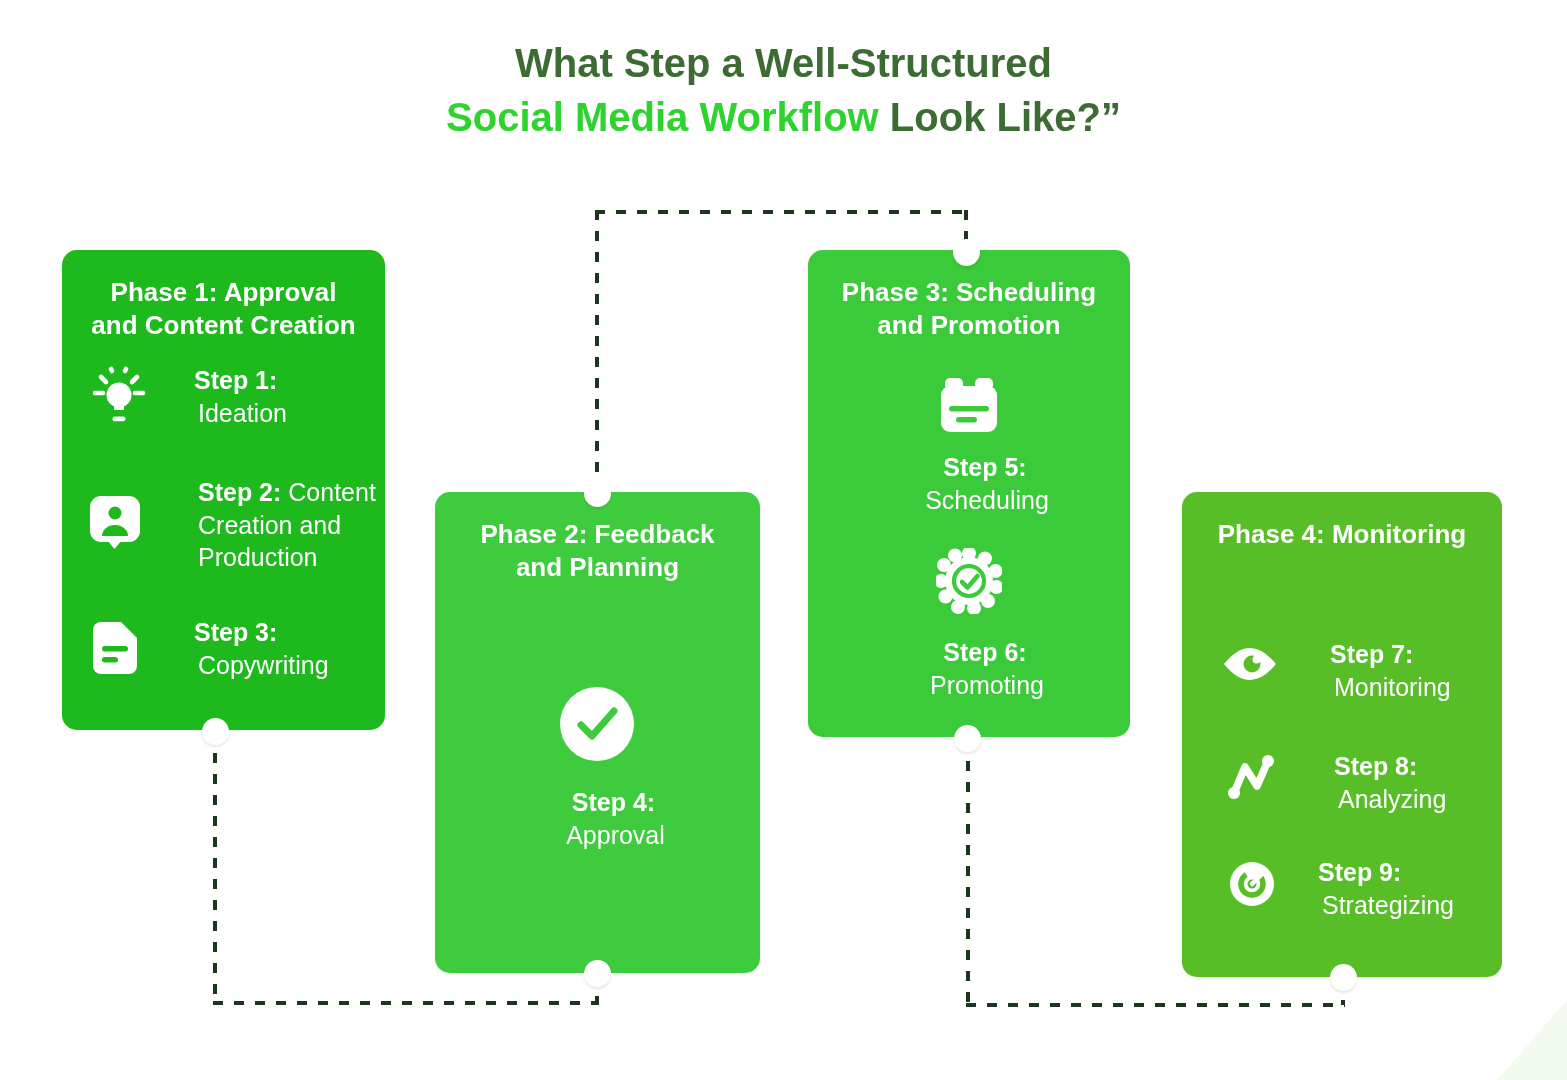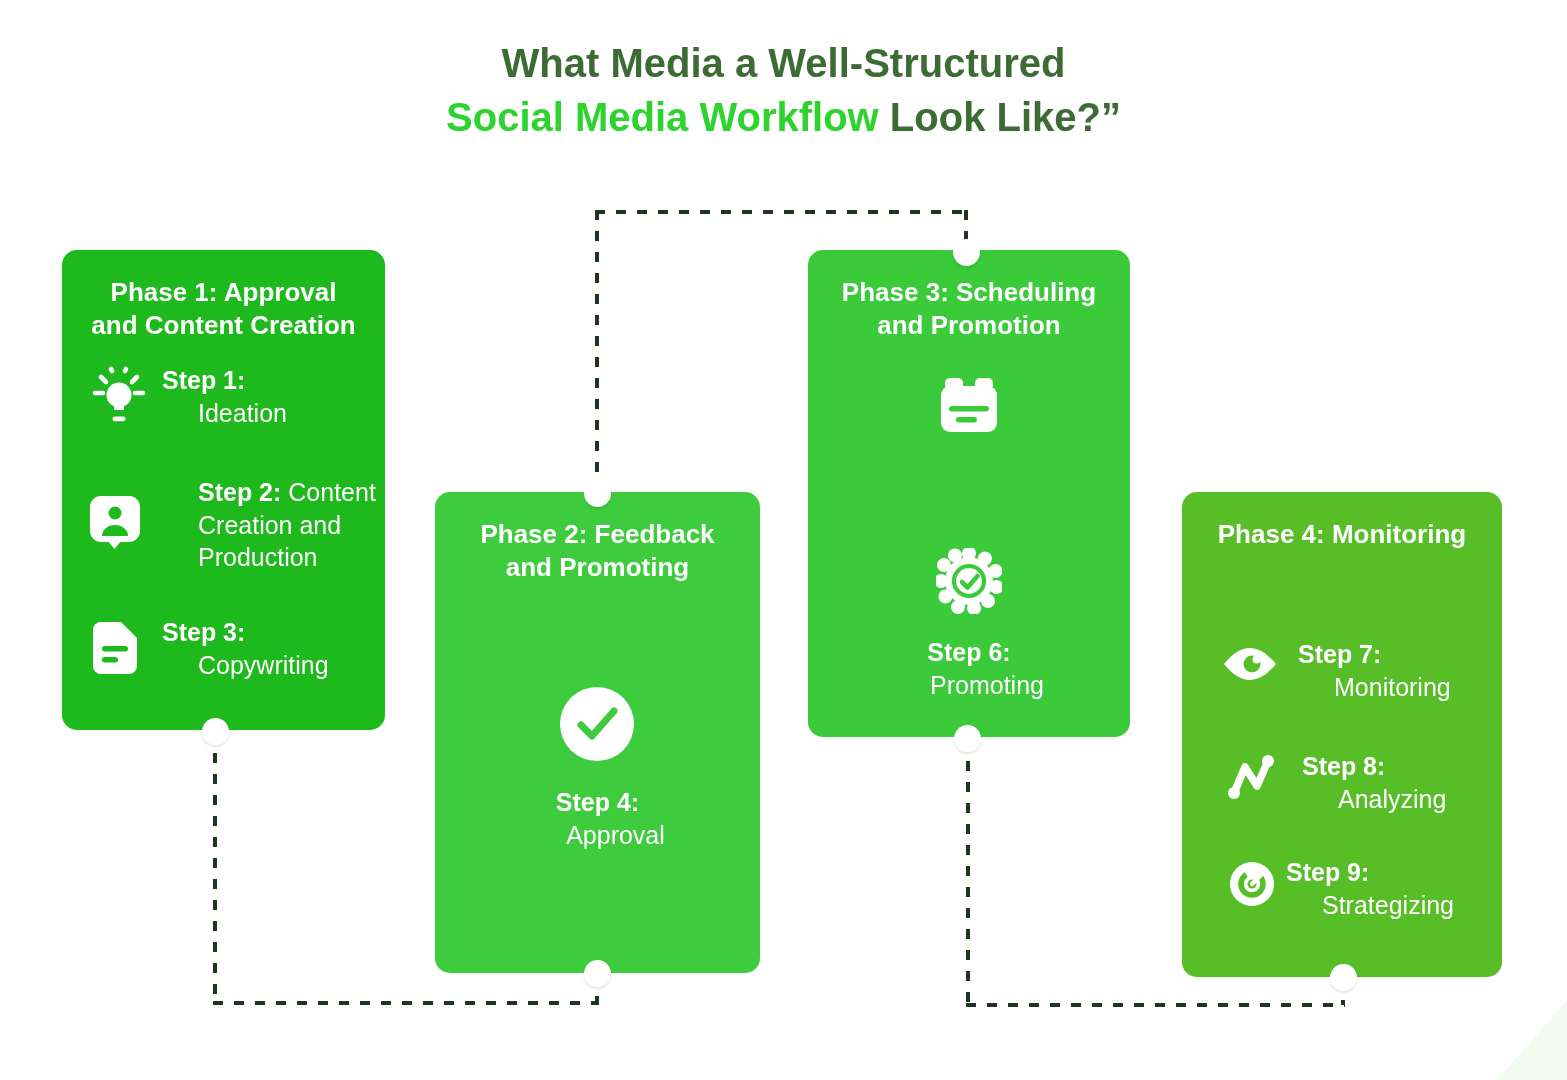--- a/index.html
+++ b/index.html
@@ -17,21 +17,21 @@
   .card{position:absolute;border-radius:15px;color:#fff;z-index:2;
     box-shadow:0 1px 2px rgba(0,0,0,0.05);}
   .card-1{left:62px;top:250px;width:323px;height:480px;background:var(--phase1-bg,#1db91d);}
   .card-2{left:435px;top:492px;width:325px;height:481px;background:var(--phase2-bg,#3ecc3e);}
   .card-3{left:808px;top:250px;width:322px;height:487px;background:var(--phase3-bg,#3aca3a);}
   .card-4{left:1182px;top:492px;width:320px;height:485px;background:var(--phase4-bg,#58be28);}
 
   .card-title{position:absolute;left:0;top:26px;width:100%;text-align:center;
     font-weight:700;font-size:26px;line-height:1.25;}
 
-  .step-label{font-weight:700;font-size:25px;line-height:1.3;}
+  .step-label{font-weight:700;font-size:25px;line-height:1.3;margin-left:32px;}
   .step-text{font-weight:400;font-size:25px;line-height:1.3;margin-left:36px;}
   .lbl{font-weight:700;}
 
   .abs{position:absolute;}
   .centered{width:100%;text-align:center;}
 
   .icon{position:absolute;display:block;}
 
   
   .dot-h{position:absolute;height:4px;z-index:1;
@@ -45,21 +45,21 @@
 
   .corner-dec{position:absolute;right:0;bottom:0;width:0;height:0;z-index:0;
     border-left:70px solid transparent;border-bottom:80px solid rgba(88,190,40,0.07);}
 </style>
 </head>
 <body>
 
 <div class="canvas">
 
   <div class="page-title">
-    <div class="t1">What Media a Well-Structured</div>
+    <div class="t1">What Step a Well-Structured</div>
     <div class="t2"><span class="hl">Social Media Workflow</span> <span>Look Like?”</span></div>
   </div>
 
   <div class="dot-v" style="left:595px;top:210px;height:288px;"></div>
   <div class="dot-h" style="left:595px;top:210px;width:374px;"></div>
   <div class="dot-v" style="left:964px;top:210px;height:46px;"></div>
 
   <div class="dot-v" style="left:213px;top:732px;height:272px;"></div>
   <div class="dot-h" style="left:213px;top:1001px;width:386px;"></div>
   <div class="dot-v" style="left:595px;top:975px;height:28px;"></div>
@@ -110,21 +110,21 @@
     </svg>
     <div class="abs" style="left:100px;top:366px;">
       <div class="step-label">Step 3:</div>
       <div class="step-text">Copywriting</div>
     </div>
   </div>
 
   <div class="card card-2">
     <div class="card-title">
       <div>Phase 2: Feedback</div>
-      <div>and Promoting</div>
+      <div>and Planning</div>
     </div>
 
     <svg class="icon" style="left:124px;top:194px;" width="76" height="76" viewBox="0 0 76 76">
       <circle cx="38" cy="38" r="37" fill="#fff"></circle>
       <path d="M22 39 l11 11 l22 -25" fill="none" stroke="var(--phase2-bg,#3ecc3e)" stroke-width="7" stroke-linecap="round" stroke-linejoin="round" style="stroke:var(--phase2-bg,#3ecc3e)"></path>
     </svg>
     <div class="abs centered" style="top:294px;">
       <div class="step-label">Step 4:</div>
       <div class="step-text">Approval</div>
     </div>
@@ -136,20 +136,24 @@
       <div>and Promotion</div>
     </div>
 
     <svg class="icon" style="left:131px;top:126px;" width="60" height="58" viewBox="0 0 60 58">
       <rect x="2" y="10" width="56" height="46" rx="9" fill="#fff"></rect>
       <rect x="6" y="2" width="18" height="12" rx="5" fill="#fff"></rect>
       <rect x="36" y="2" width="18" height="12" rx="5" fill="#fff"></rect>
       <rect x="10" y="30" width="40" height="5.5" rx="2.7" style="fill:var(--phase3-bg,#3aca3a)"></rect>
       <rect x="17" y="41" width="21" height="5.5" rx="2.7" style="fill:var(--phase3-bg,#3aca3a)"></rect>
     </svg>
+    <div class="abs centered" style="top:201px;">
+      <div class="step-label">Step 5:</div>
+      <div class="step-text">Scheduling</div>
+    </div>
 
     <svg class="icon" style="left:128px;top:298px;" width="66" height="66" viewBox="0 0 66 66">
       <g fill="#fff">
         <circle cx="33" cy="33" r="24"></circle>
         <circle cx="33" cy="5.5" r="7"></circle>
         <circle cx="49" cy="10.5" r="7"></circle>
         <circle cx="59.5" cy="23" r="7"></circle>
         <circle cx="60.5" cy="39" r="7"></circle>
         <circle cx="52" cy="53" r="7"></circle>
         <circle cx="38" cy="60" r="7"></circle>

